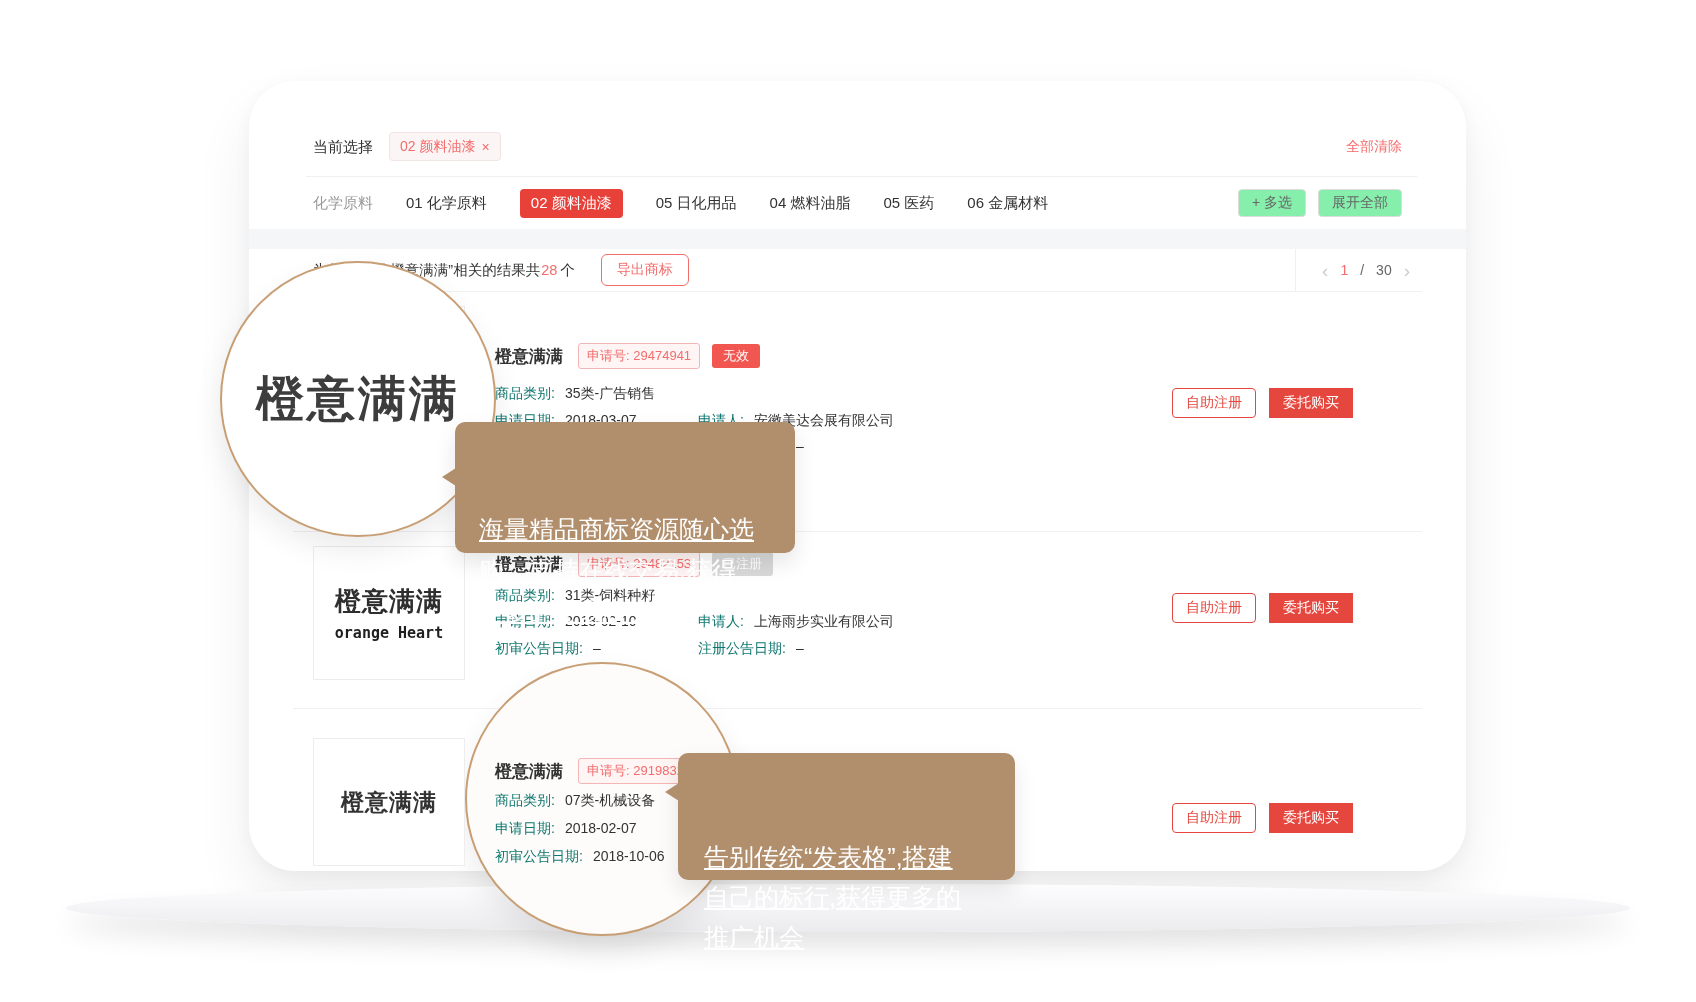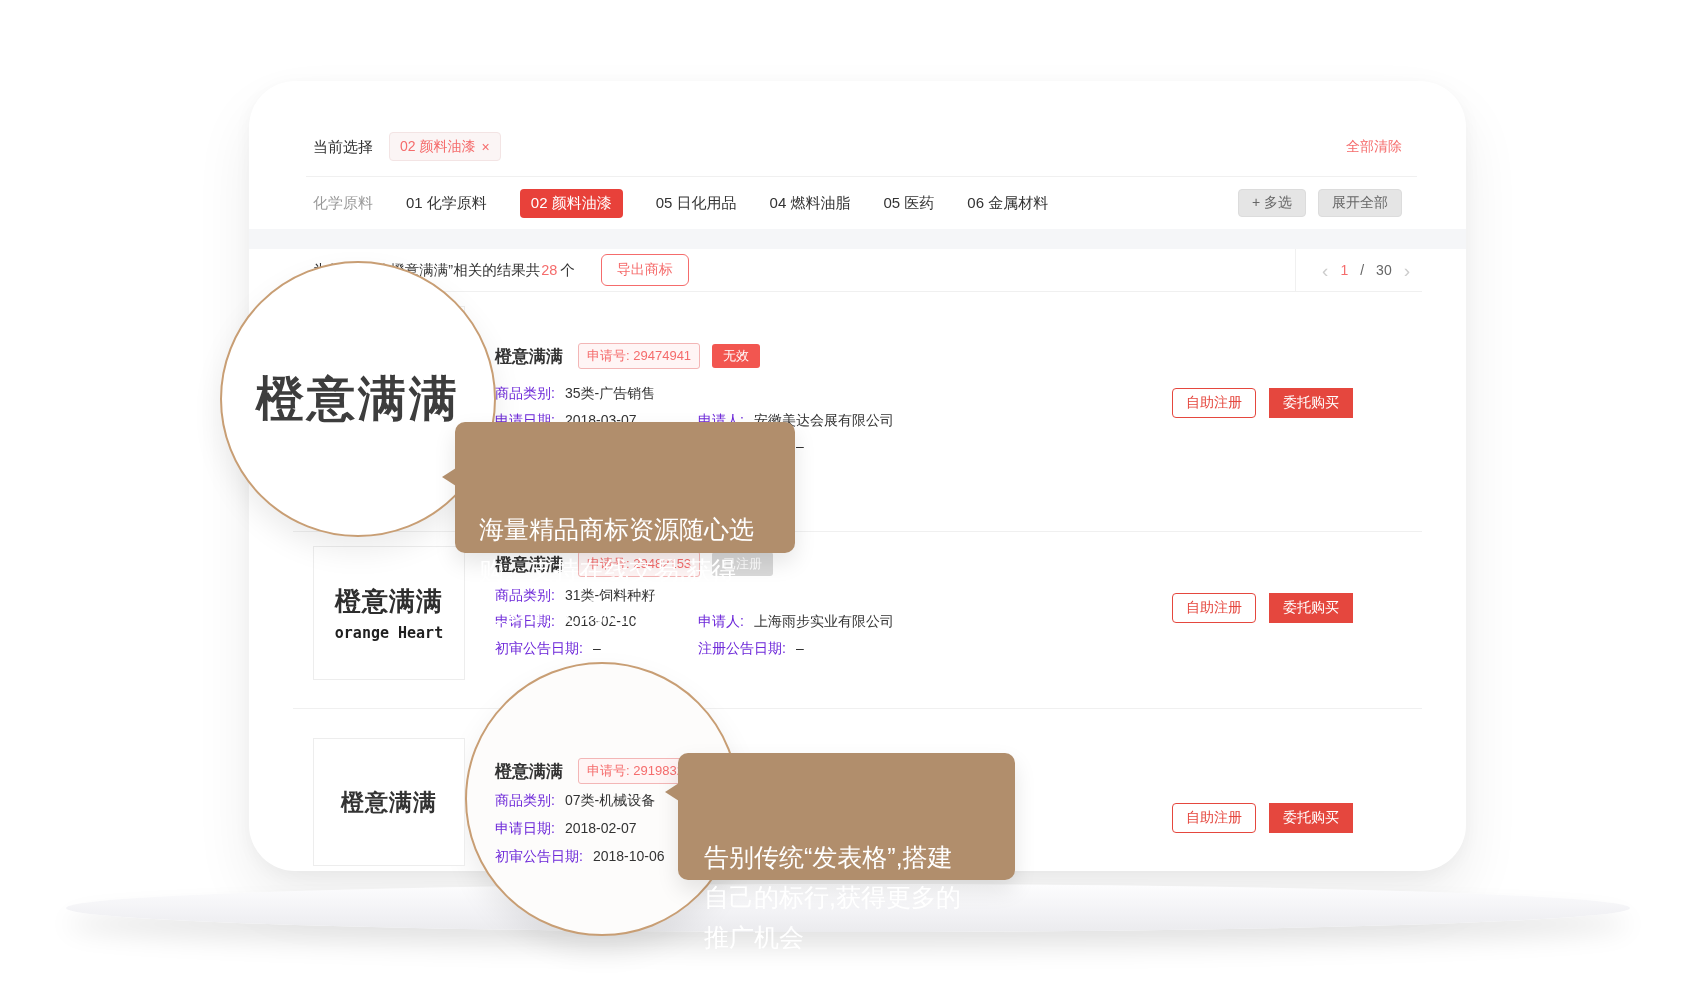--- a/index.html
+++ b/index.html
@@ -30,21 +30,21 @@
     padding:0 10px;background:#fbf5f5;border:1px solid #f3e4e4;border-radius:4px;
     font-size:14px;color:#f56c6c;gap:6px;cursor:default;
   }
   #clear-all{position:absolute;right:64px;top:57px;font-size:14px;color:#f56c6c;cursor:pointer;}
   
   #cat-row{position:absolute;left:64px;top:107px;height:30px;display:flex;align-items:center;gap:33px;font-size:15px;color:#333;white-space:nowrap;}
   #cat-row .cat-label{color:#999;}
   .cat-item{cursor:pointer;}
   .cat-item.active{background:#e8413a;color:#fff;padding:5px 11px;border-radius:4px;}
   #cat-btns{position:absolute;right:64px;top:108px;display:flex;gap:12px;}
-  .ghost-btn{border:1px solid #dcdcdc;border-radius:4px;color:#666;font-size:14px;padding:4px 13px;background:#e5e5e5;cursor:pointer;}
+  .ghost-btn{border:1px solid #dcdcdc;border-radius:4px;color:#666;font-size:14px;padding:4px 13px;background:#86efac;cursor:pointer;}
   #gray-band{position:absolute;left:0;right:0;top:148px;height:20px;background:#f5f6f8;}
   
   #res-header{position:absolute;left:64px;top:168px;height:42px;display:flex;align-items:center;white-space:nowrap;}
   #res-text{font-size:14.5px;color:#333;}
   #res-count{color:#f56c6c;margin:0 3px 0 1px;}
   #export-btn{margin-left:26px;padding:6px 15px;border:1px solid #f56c6c;border-radius:6px;color:#f56c6c;font-size:14px;background:#fff;cursor:pointer;}
   #disclaimer{margin-left:14px;font-size:13px;color:#9c9c9c;}
   #disclaimer .link{color:#4f87d4;cursor:pointer;}
   #pager{position:absolute;right:56px;top:168px;height:42px;display:flex;align-items:center;gap:12px;padding-left:26px;border-left:1px solid #f0f0f0;font-size:14px;color:#666;}
   .pg-arrow{color:#ccc;font-size:19px;cursor:pointer;line-height:1;}
@@ -65,39 +65,40 @@
   .tm-mono{font-family:"DejaVu Sans Mono","Liberation Mono",monospace;font-size:15px;font-weight:bold;color:#1f1f1f;margin-top:5px;}
   .tm-sans{font-size:23px;font-weight:600;color:#333;letter-spacing:1px;}
   .title-line{position:absolute;left:246px;height:26px;display:flex;align-items:center;}
   #row1 .title-line{top:52px;} #row2 .title-line{top:20px;} #row3 .title-line{top:50px;}
   .tm-name{font-size:17px;font-weight:bold;color:#333;}
   .appno-tag{margin-left:15px;font-size:13px;color:#f56c6c;background:#fff5f5;border:1px solid #f3b6b6;border-radius:3px;padding:3px 8px;white-space:nowrap;cursor:default;}
   .status-tag{margin-left:12px;font-size:13px;color:#fff;border-radius:3px;padding:3px 11px;white-space:nowrap;}
   .status-invalid{background:#f25650;}
   .status-registered{background:#d9d9d9;}
   .line{position:absolute;left:246px;height:22px;line-height:22px;font-size:14px;color:#333;white-space:nowrap;}
-  .line .lbl{color:#6d28d9;margin-right:10px;}
+  .line .lbl{color:#0f766e;margin-right:10px;}
   .col2{position:absolute;left:203px;top:0;white-space:nowrap;}
   #row1 .l1{top:91px;} #row1 .l2{top:118px;} #row1 .l3{top:144px;}
   #row2 .l1{top:53px;} #row2 .l2{top:79px;}  #row2 .l3{top:106px;}
   #row3 .l1{top:81px;} #row3 .l2{top:109px;} #row3 .l3{top:137px;}
   .row-actions{position:absolute;right:113px;display:flex;gap:13px;}
   #row1 .row-actions{top:97px;} #row2 .row-actions{top:62px;} #row3 .row-actions{top:95px;}
   .btn-outline{background:#fff;border:1px solid #e5473e;color:#e5473e;border-radius:4px;font-size:14px;padding:5px 13px;cursor:pointer;}
   .btn-solid{background:#e5473e;border:1px solid #e5473e;color:#fff;border-radius:0;font-size:14px;padding:5px 13px;cursor:pointer;}
   
   .lens{position:absolute;border-radius:50%;background:#fff;border:2px solid #c89e74;box-shadow:0 14px 30px rgba(0,0,0,.08);}
   #circle1{left:220px;top:261px;width:272px;height:272px;z-index:20;display:flex;align-items:center;justify-content:center;}
   #circle1 .big-tm{font-size:48px;font-weight:600;color:#3d3d3d;letter-spacing:3px;}
   #circle2{left:465px;top:662px;width:270px;height:270px;z-index:5;background:#fdfcfb;}
   
   .callout{
     position:absolute;z-index:30;background:#b18e6c;border-radius:10px;color:#fff;
     font-size:25px;line-height:41px;white-space:pre-line;
     box-shadow:0 10px 22px rgba(0,0,0,.10);
+    text-decoration:underline;
   }
   #callout1{left:455px;top:422px;width:340px;height:131px;padding:5px 0 0 24px;box-sizing:border-box;}
   #callout2{left:678px;top:753px;width:337px;height:127px;padding:4px 0 0 26px;box-sizing:border-box;line-height:40px;}
   .callout .arrow{position:absolute;left:-13px;width:0;height:0;border-top:9px solid transparent;border-bottom:9px solid transparent;border-right:14px solid #b18e6c;}
   #callout1 .arrow{top:46px;}
   #callout2 .arrow{top:30px;}
 </style>
 </head>
 <body>
 

